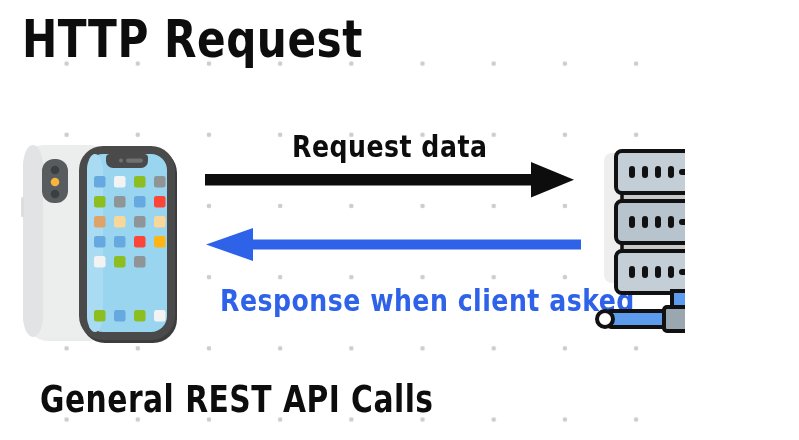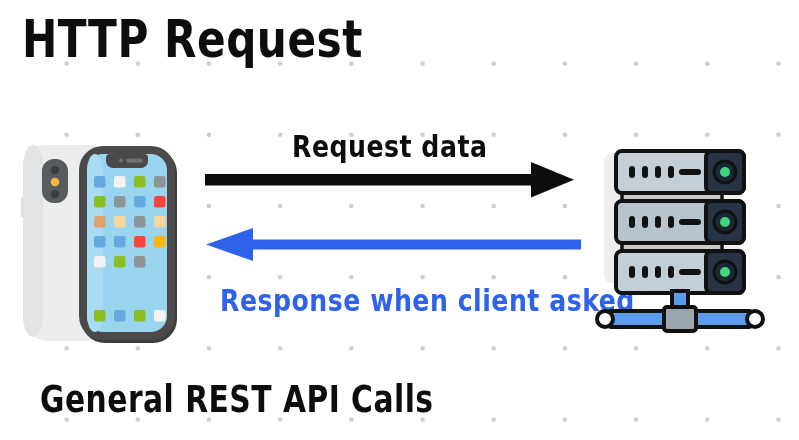--- a/index.html
+++ b/index.html
@@ -7,21 +7,21 @@
     margin: 0;
     padding: 0;
     background: #ffffff;
   }
   body {
     font-family: "DejaVu Sans", sans-serif;
   }
 
   #canvas {
     position: relative;
-    width: 799px;
+    width: 685px;
     height: 440px;
     background-color: #ffffff;
     overflow: hidden;
   }
 
   
   #dot-grid {
     position: absolute;
     left: 0;
     top: 0;

